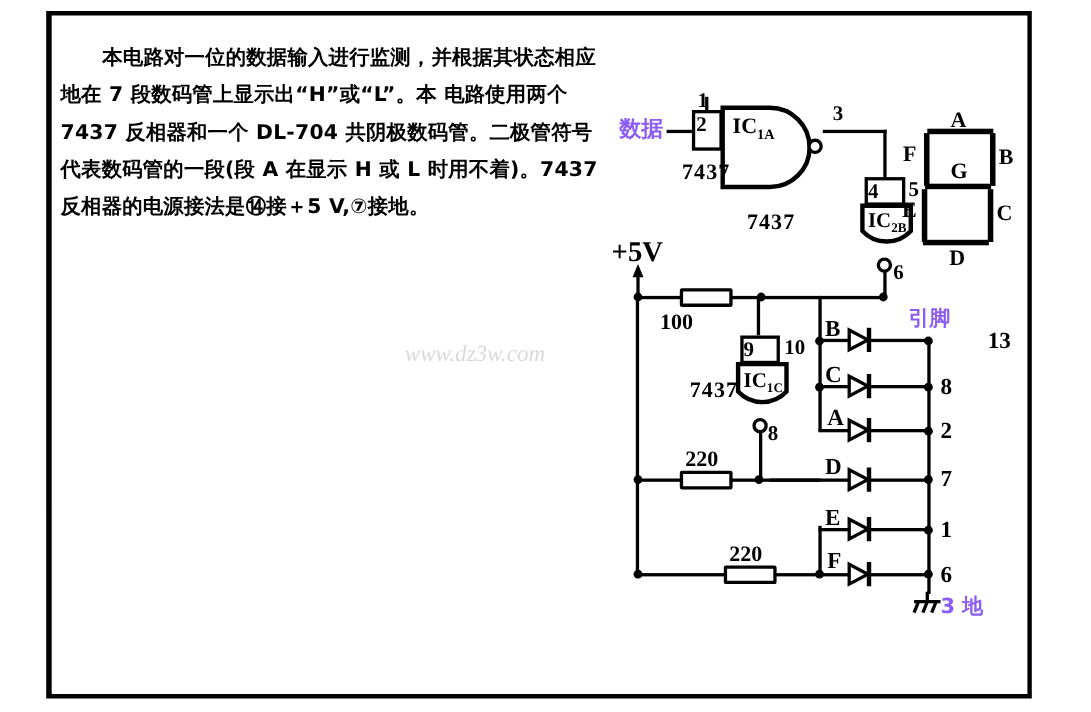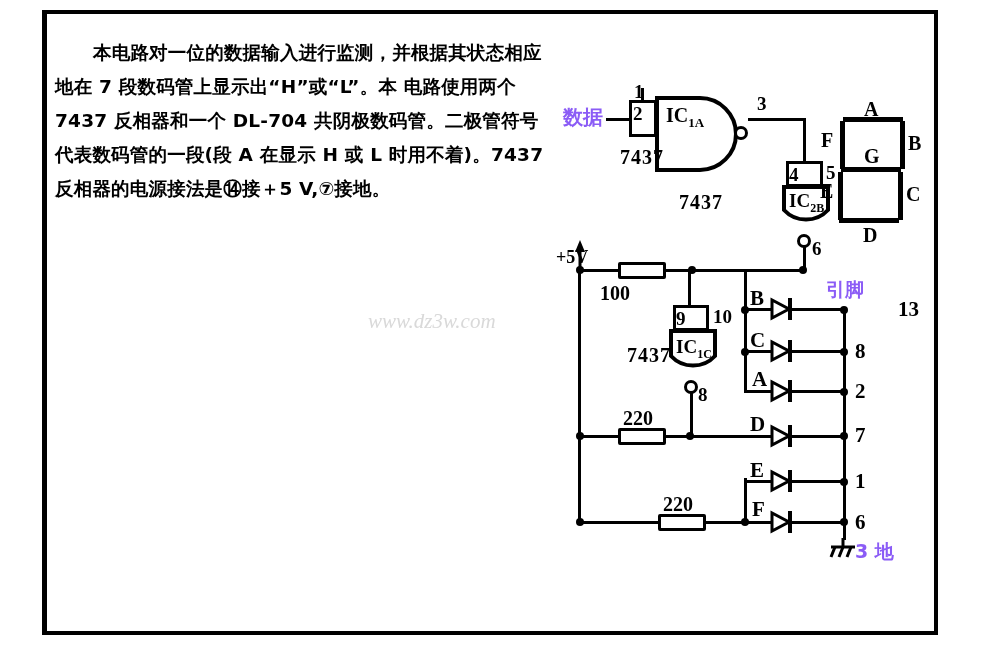--- a/index.html
+++ b/index.html
@@ -165,21 +165,21 @@
     </svg>
     <div class="lbl" style="left:789px; top:165px; font-size:19px;">4</div>
     <div class="lbl" style="left:826px; top:163px; font-size:19px;">5</div>
     <div class="lbl" style="left:789px; top:191px; font-size:19px;"><span>IC</span><span style="font-size:12px; vertical-align:sub;">2B</span></div>
     <div class="lbl" style="left:679px; top:192px; font-size:20px; letter-spacing:1px;">7437</div>
     <div class="lbl" style="left:812px; top:239px; font-size:19px;">6</div>
   </div>
 
   <div class="wire-v" style="left:803px; top:247px; height:25px;"></div>
 
-  <div class="lbl" style="left:556px; top:216px; font-size:18px;margin-top:32px;">+5V</div>
+  <div class="lbl" style="left:556px; top:216px; font-size:26px;">+5V</div>
   <svg style="position:absolute; left:573px; top:239px;" width="18" height="34">
     <line x1="7" y1="33" x2="7" y2="7" stroke="#000" stroke-width="3"></line>
     <path d="M7,1 L12,13 L2,13 Z" fill="#000"></path>
   </svg>
 
   <div class="wire-h" style="left:578px; top:269px; width:228px;"></div>
   <div class="res" style="left:618px; top:262px; width:48px; height:17px;"></div>
   <div class="lbl" style="left:600px; top:283px; font-size:20px;">100</div>
   <div class="dot" style="left:576px; top:266px;"></div>
   <div class="dot" style="left:688px; top:266px;"></div>

